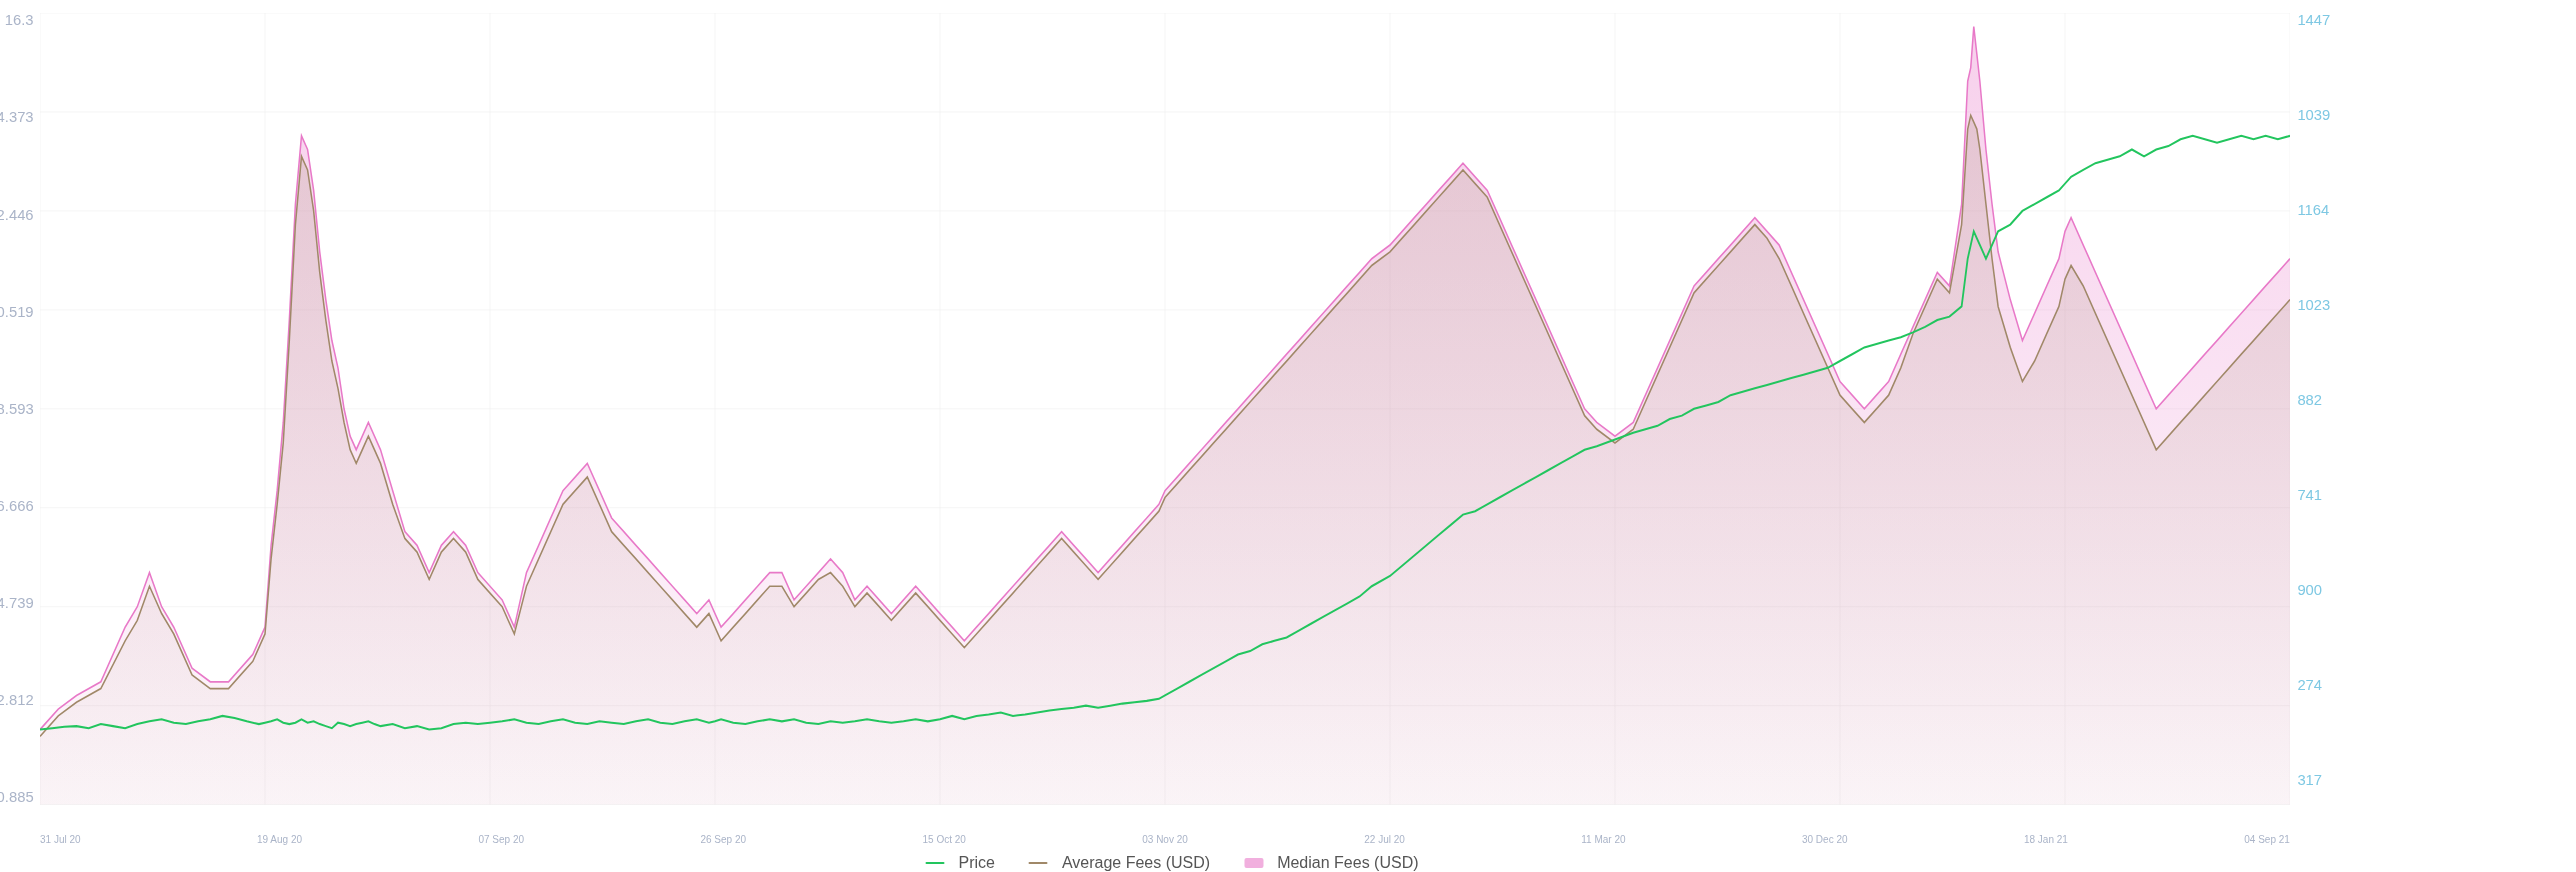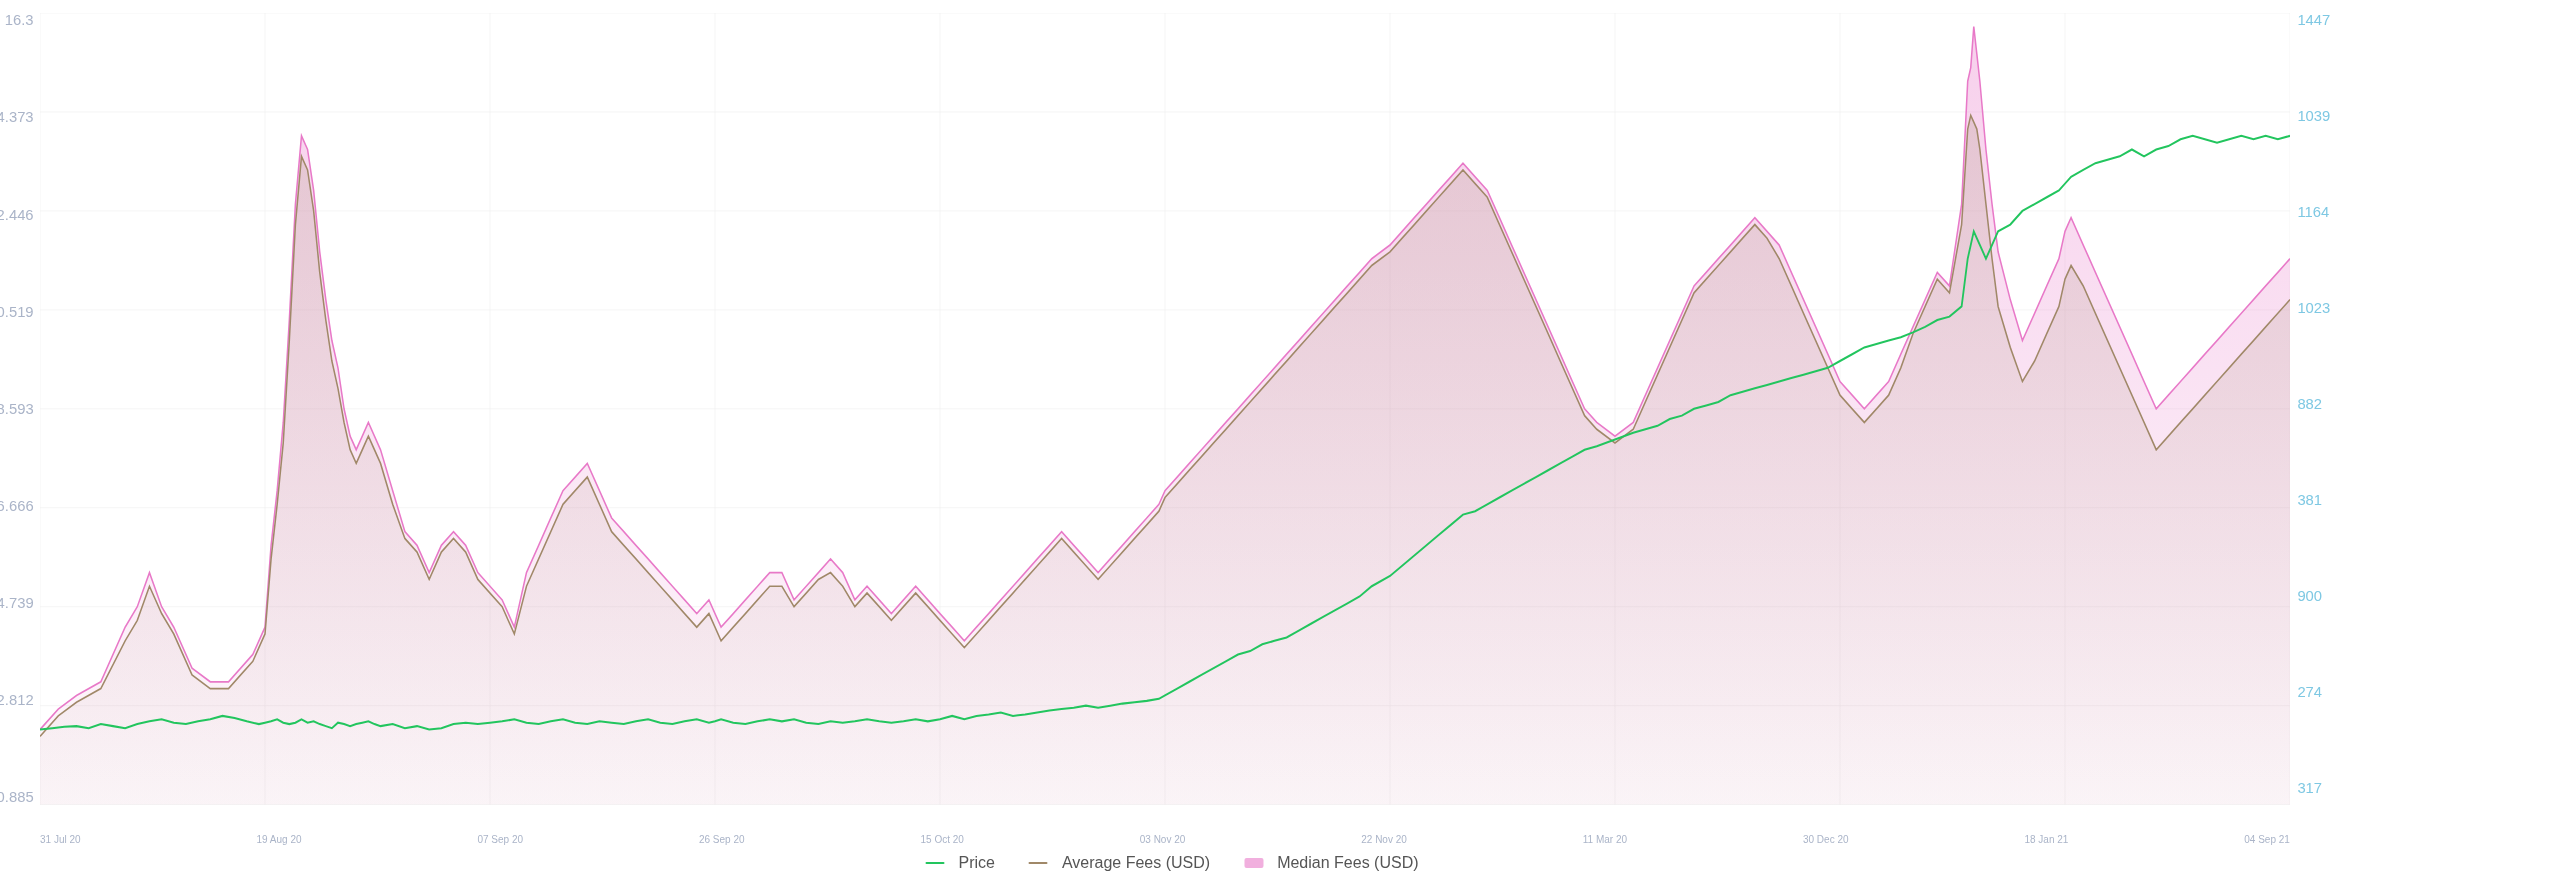--- a/index.html
+++ b/index.html
@@ -38,21 +38,21 @@
       flex-direction: column;
       justify-content: space-between;
       align-items: flex-end;
       padding-right: 5.4px;
     }
     .y-axis-right {
       position: absolute;
       top: 13.4px;
       right: 0;
       width: 52px;
-      bottom: 76px;
+      bottom: 84px;
       display: flex;
       flex-direction: column;
       justify-content: space-between;
       align-items: flex-start;
       padding-left: 5.4px;
     }
     .axis-label {
       font-size: 14.8px;
       color: #aab4c8;
       font-weight: 400;
@@ -118,21 +118,21 @@
     <span class="axis-label">2.812</span>
     <span class="axis-label">0.885</span>
   </div>
 
   <div class="y-axis-right">
     <span class="axis-label right">1447</span>
     <span class="axis-label right">1039</span>
     <span class="axis-label right">1164</span>
     <span class="axis-label right">1023</span>
     <span class="axis-label right">882</span>
-    <span class="axis-label right">381</span>
+    <span class="axis-label right">741</span>
     <span class="axis-label right">900</span>
     <span class="axis-label right">274</span>
     <span class="axis-label right">317</span>
   </div>
 
   <div class="chart-area">
     <svg class="main-chart" viewBox="0 0 3700 1160" preserveAspectRatio="none">
       <defs>
         <linearGradient id="medianFill" x1="0" y1="0" x2="0" y2="1">
           <stop offset="0%" stop-color="#e879c8" stop-opacity="0.35"></stop>
@@ -296,21 +296,21 @@
     </svg>
   </div>
 
   <div class="x-axis">
     <span class="x-label">31 Jul 20</span>
     <span class="x-label">19 Aug 20</span>
     <span class="x-label">07 Sep 20</span>
     <span class="x-label">26 Sep 20</span>
     <span class="x-label">15 Oct 20</span>
     <span class="x-label">03 Nov 20</span>
-    <span class="x-label">22 Nov 20</span>
+    <span class="x-label">22 Jul 20</span>
     <span class="x-label">11 Mar 20</span>
     <span class="x-label">30 Dec 20</span>
     <span class="x-label">18 Jan 21</span>
     <span class="x-label">04 Sep 21</span>
   </div>
 
   <div class="legend">
     <div class="legend-item">
       <div class="legend-dot" style="background:#22c55e; width:19px; height:2.7px; border-radius:1.3px;"></div>
       <span class="legend-label">Price</span>

